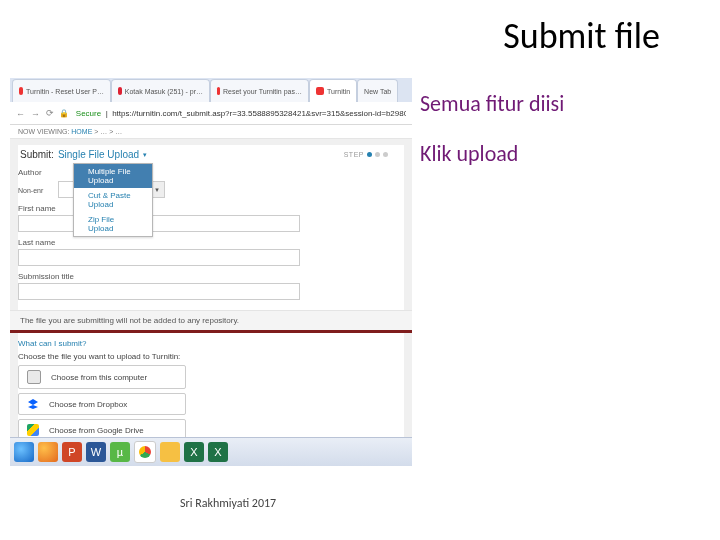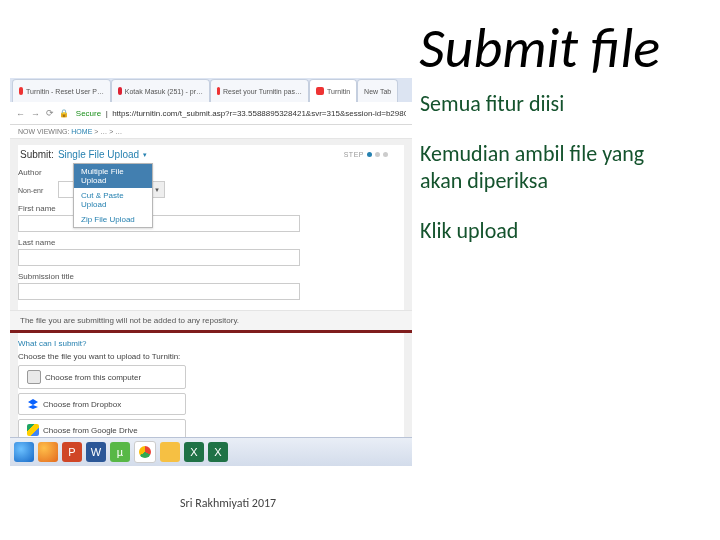--- a/index.html
+++ b/index.html
@@ -8,32 +8,31 @@
     height: 540px;
     font-family: Calibri, Arial, sans-serif;
     background: #fff;
     position: relative;
     overflow: hidden;
   }
   .slide-title {
     position: absolute;
     right: 60px;
     top: 14px;
-    font-size: 56px;
+    font-size: 36px;
     font-weight: 400;
     color: #000;
-    font-style: italic;
   }
   .right-col {
     position: absolute;
     left: 420px;
     top: 90px;
     width: 270px;
     font-size: 22px;
-    color: #14532d;
+    color: #701a75;
     line-height: 1.25;
   }
   .right-col p { margin: 0 0 22px 0; }
   .footer {
     position: absolute;
     left: 180px;
     bottom: 30px;
     font-size: 12px;
     color: #444;
   }
@@ -158,36 +157,36 @@
     position:absolute;
     top:0;
     left:55px;
     width:78px;
     border:1px solid #b7b7b7;
     background:#fff;
     font-size:8px;
     z-index:10;
     box-shadow:0 1px 2px rgba(0,0,0,0.15);
   }
-  .dd-menu div{padding:3px 7px;color:#2681b0;}
+  .dd-menu div{padding:3px 14px;color:#2681b0;}
   .dd-menu div.hl{background:#427fb0;color:#fff;}
 
   .note-bar{
     margin:6px -8px;
     padding:5px 10px;
     background:#f4f4f4;
     border-top:1px solid #e4e4e4;
     border-bottom:3px solid #7f1d1d;
     font-size:8px;color:#555;
   }
   .qlink{color:#2681b0;font-size:8px;margin:4px 0;display:block;}
   .sect-lbl{font-size:8px;color:#444;margin:4px 0;}
 
   .upbtn{
-    display:flex;align-items:center;gap:4px;
+    display:flex;align-items:center;gap:10px;
     border:1px solid #ccc;border-radius:2px;
     padding:4px 8px;margin:4px 0;width:150px;
     font-size:8px;color:#444;background:#fff;
   }
   .upbtn .ic{width:12px;height:12px;border-radius:2px;}
   .ic-pc{background:#e9e9e9;border:1px solid #999;}
   .ic-db{background:#fff;position:relative;}
   .ic-db::before{content:"";position:absolute;inset:1px;background:#0a62fe;clip-path:polygon(0 30%,50% 0,100% 30%,50% 60%,100% 80%,50% 100%,0 80%,50% 60%);}
   .ic-gd{background:linear-gradient(135deg,#1fa463 33%,#ffcf00 33% 66%,#4286f5 66%);}
 
@@ -216,21 +215,20 @@
   .txl{background:#1f7246;}
   .txl2{background:#1f7246;}
 </style>
 </head>
 <body>
 
 <div class="slide-title">Submit file</div>
 
 <div class="right-col">
   <p>Semua fitur diisi</p>
-  <p>Kemudian ambil file yang akan diperiksa</p>
   <p>Klik upload</p>
 </div>
 
 <div class="shot">
 
   <div class="tabstrip">
     <div class="tab">
         <span class="favicon fav-t"></span>
         <span>Turnitin - Reset User P…</span>
       </div>

